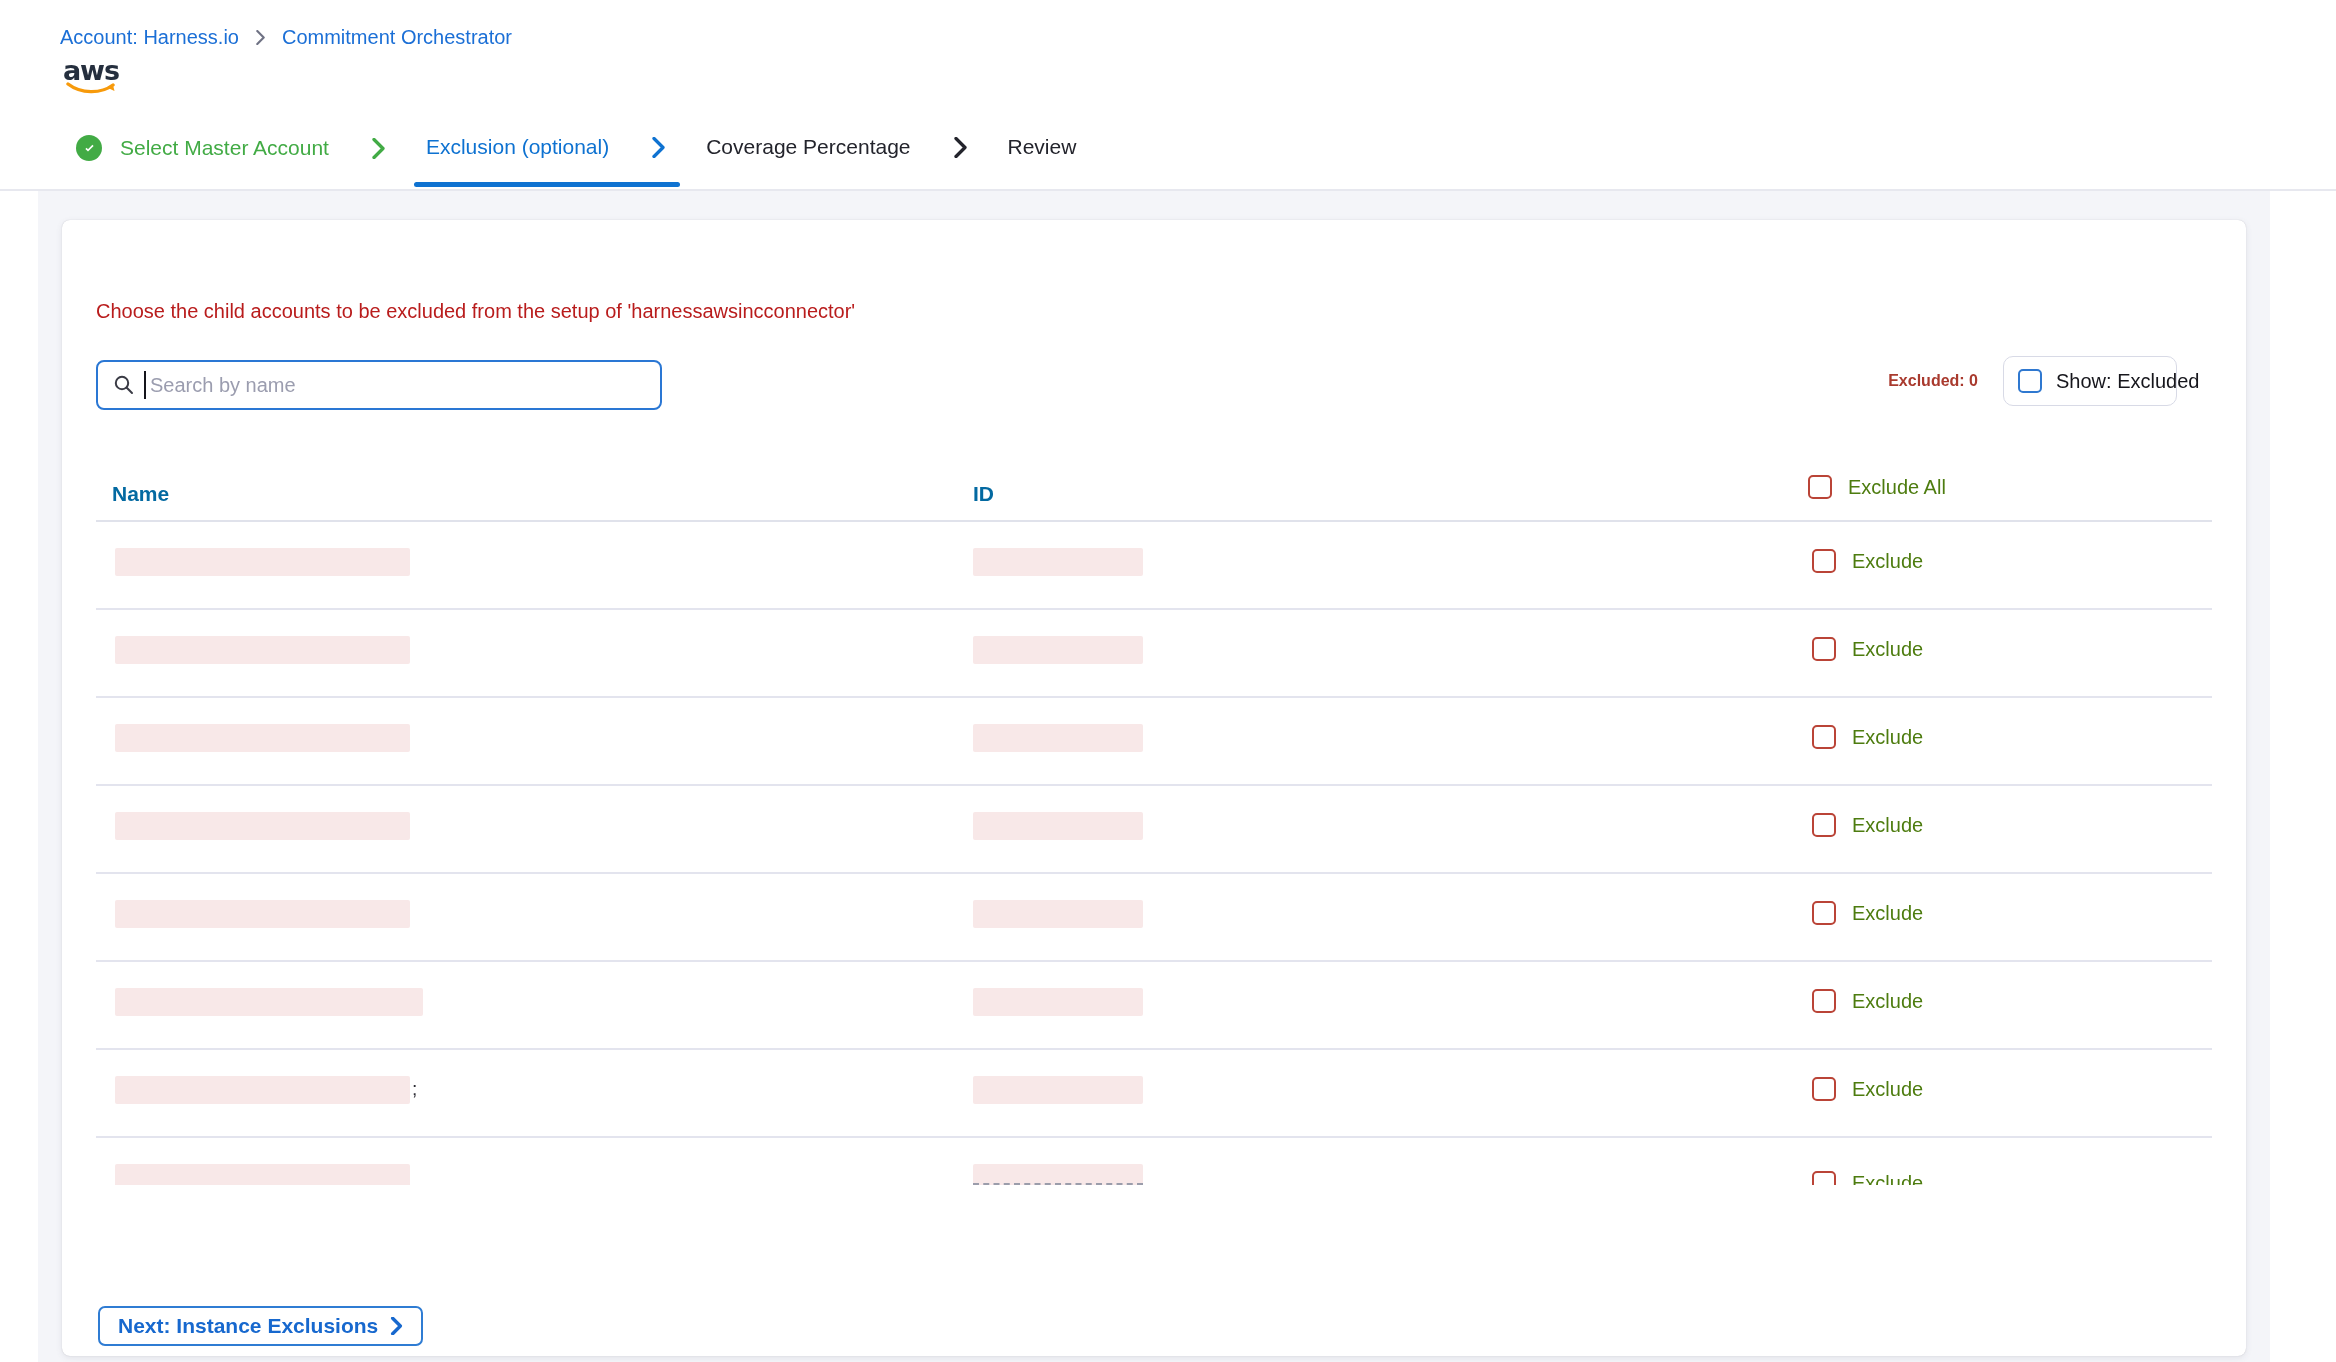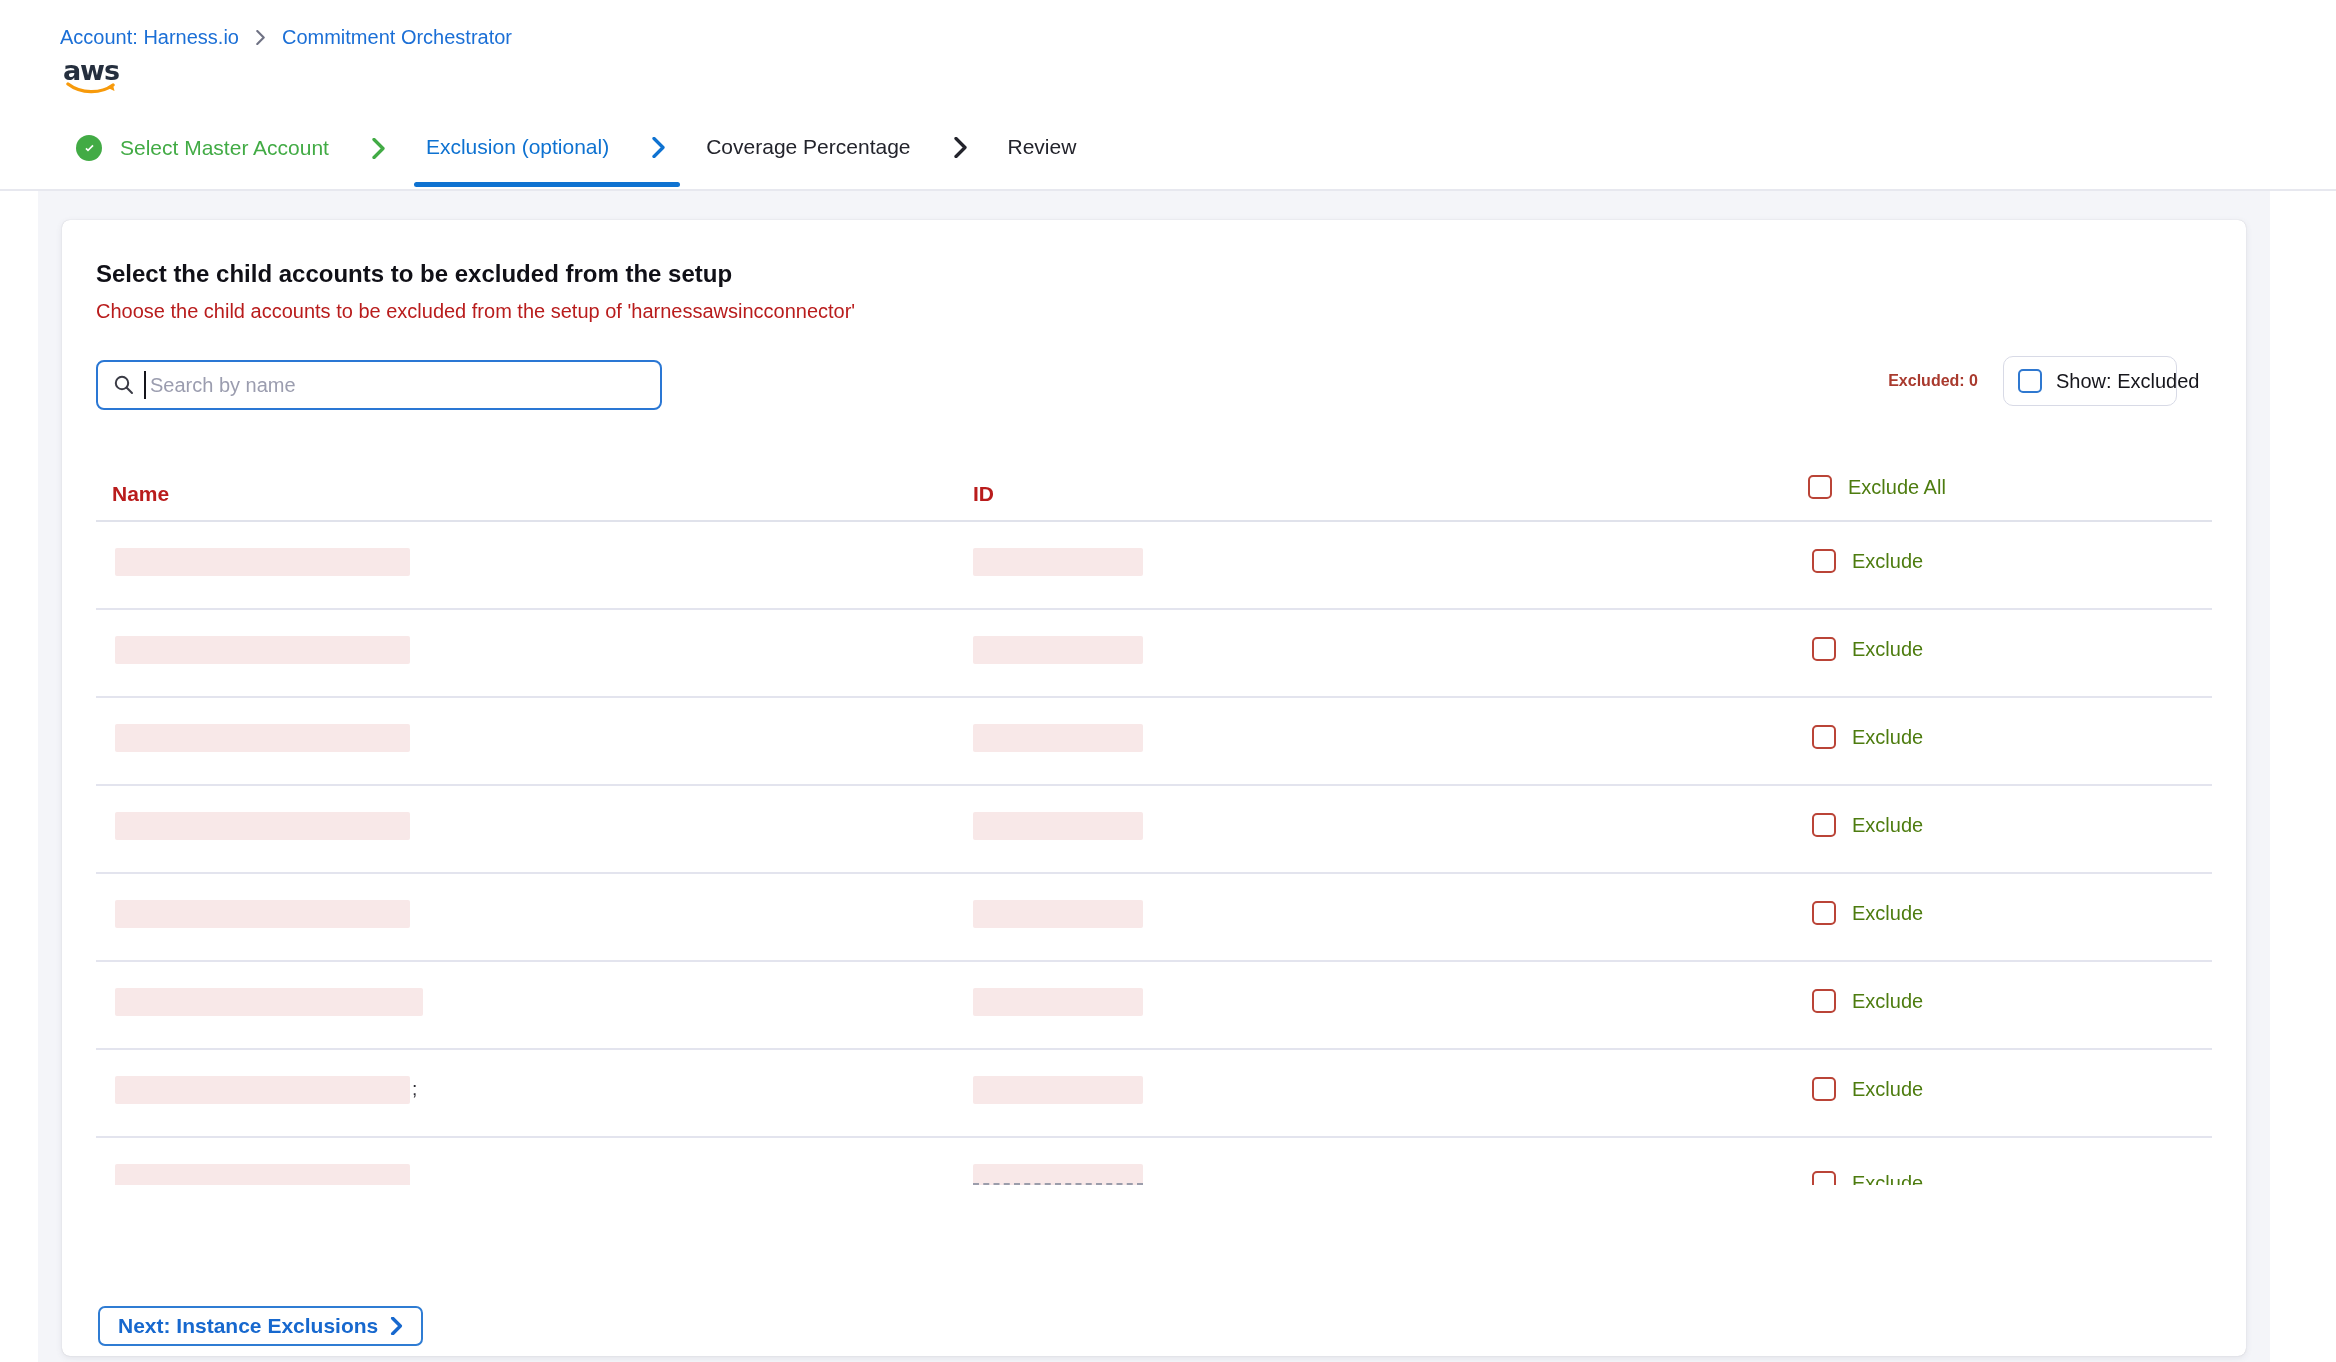--- a/index.html
+++ b/index.html
@@ -43,21 +43,21 @@
   .caret{position:absolute;left:48px;top:11px;width:2px;height:28px;background:#15151B;}
 
   .excluded-count{position:absolute;right:268px;top:152px;font-size:16px;font-weight:700;color:#A93A2E;white-space:nowrap;}
   .showbox{box-sizing:border-box;position:absolute;left:1941px;top:136px;width:174px;height:50px;border:1px solid #D8DAE6;
            border-radius:10px;background:#fff;display:flex;align-items:center;gap:14px;padding:0 14px;cursor:pointer;}
   .cb{box-sizing:border-box;width:24px;height:24px;border-radius:5px;background:#fff;flex:0 0 auto;cursor:pointer;}
   .cb-blue{border:2px solid #2F78D0;}
   .cb-red{border:2px solid #BA4437;}
   .showbox-label{font-size:20px;color:#16161C;white-space:nowrap;}
 
-  .th{position:absolute;font-size:21px;font-weight:700;color:#b91c1c;}
+  .th{position:absolute;font-size:21px;font-weight:700;color:#0369a1;}
   .th-name{left:50px;top:262px;}
   .th-id{left:911px;top:262px;}
   .exclude-all{position:absolute;left:1746px;top:255px;display:flex;align-items:center;gap:16px;}
   .exclude-all .lbl, .row-exclude .lbl{font-size:20px;font-weight:500;color:#4d7c0f;white-space:nowrap;}
   .header-divider2{position:absolute;left:34px;width:2116px;top:300px;height:2px;background:#E0E2EB;}
 
   .tbody{position:absolute;left:34px;top:302px;width:2116px;height:663px;overflow:hidden;}
   .trow{box-sizing:border-box;position:relative;height:88px;border-bottom:2px solid #E3E4EE;}
   .bar{position:absolute;top:26px;height:28px;background:var(--bar);border-radius:2px;}
   .bar-name{left:19px;width:295px;}
@@ -132,21 +132,20 @@
       <div class="step upcoming">
         <span class="step-label">Review</span>
       </div>
     </div>
     <div class="header-divider"></div>
   </div>
 
   <div class="content-bg"></div>
 
   <div class="card">
-    <div class="panel-heading">Select the child accounts to be excluded from the setup</div>
     <div class="panel-subheading">Choose the child accounts to be excluded from the setup of 'harnessawsincconnector'</div>
 
     <div class="search-wrap">
       <input class="search-input" type="text" placeholder="Search by name" style="">
       <span class="search-icon">
         <svg width="24" height="24" viewBox="0 0 24 24">
             <circle cx="10" cy="10" r="6.2" stroke="#3A3B45" stroke-width="2" fill="none"></circle>
             <line x1="14.8" y1="14.8" x2="20" y2="20" stroke="#3A3B45" stroke-width="2" stroke-linecap="round"></line>
           </svg>
       </span>

